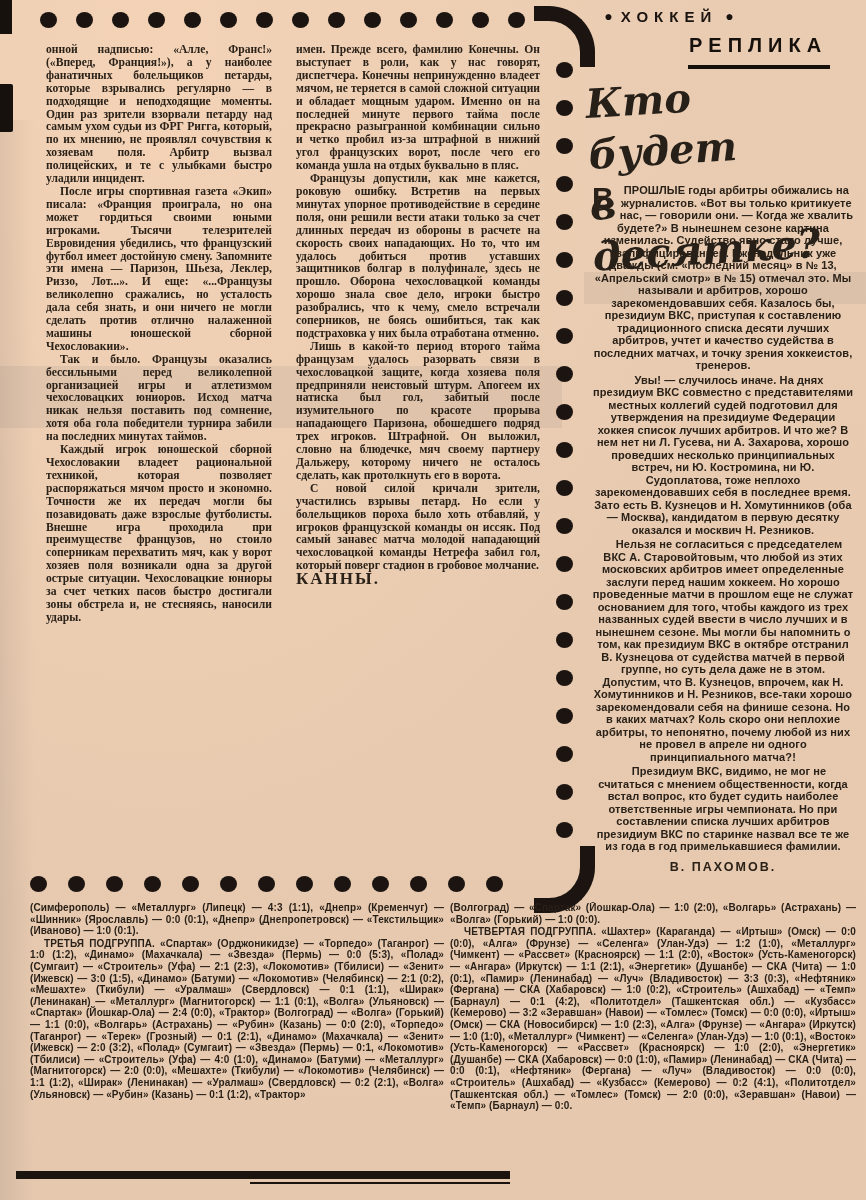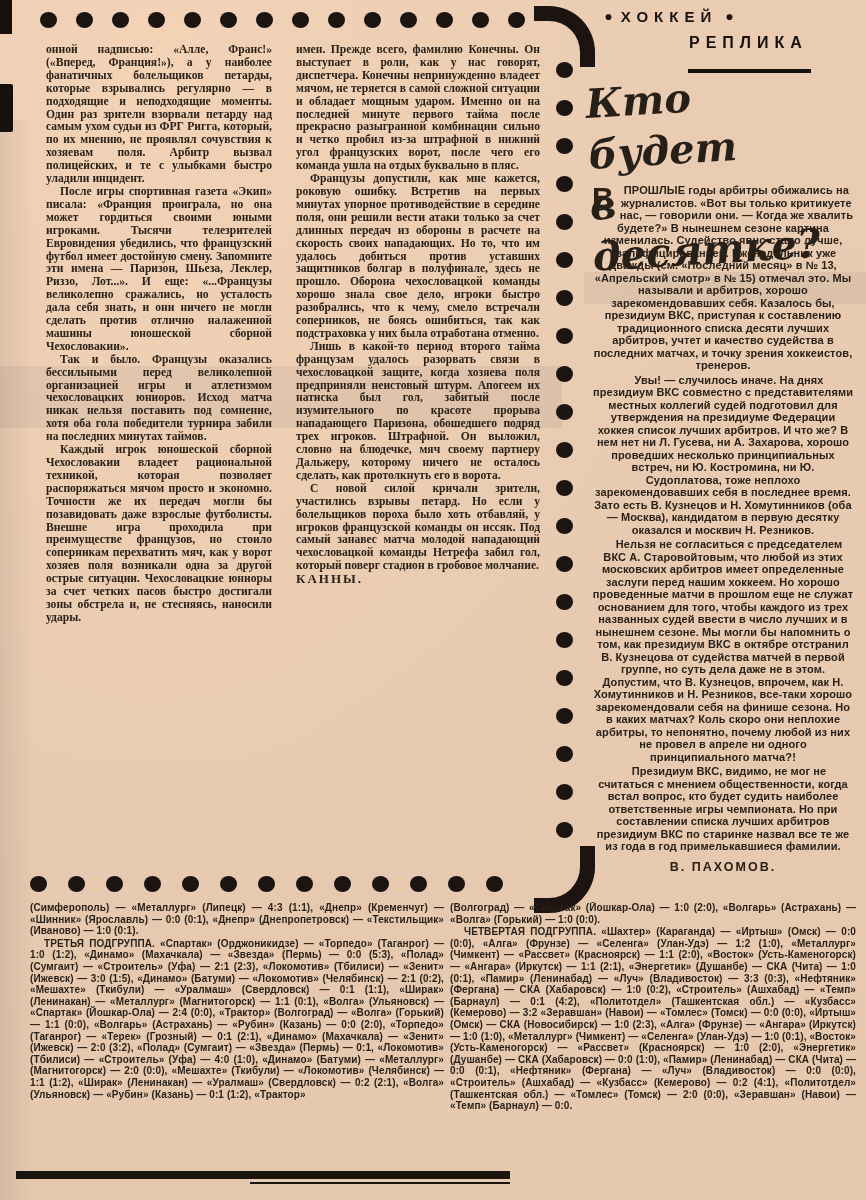--- a/index.html
+++ b/index.html
@@ -26,29 +26,29 @@
   .corner{border:0 solid #1b1410;}
   .corner-tr{left:534px;top:6px;width:46px;height:46px;border-top-width:15px;border-right-width:15px;border-top-right-radius:46px;}
   .corner-br{left:534px;top:846px;width:46px;height:52px;border-bottom-width:15px;border-right-width:15px;border-bottom-right-radius:46px;}
   
   .col{color:#2a2118;font-size:11.6px;line-height:12.9px;text-align:justify;font-weight:bold;overflow:hidden;}
   .col p{margin:0;text-indent:14px;}
   .col p.noindent{text-indent:0;}
   .col-left{left:46px;top:44px;width:226px;height:830px;}
   .col-mid{left:296px;top:44px;width:244px;height:828px;}
   .dateline{margin-top:10px;font-family:"Liberation Serif",serif;font-weight:bold;
-            font-size:13px;letter-spacing:2px;text-indent:0 !important;}
+            font-size:17px;letter-spacing:2px;text-indent:0 !important;}
   
   .hockey-head{left:564px;top:8px;width:210px;text-align:center;color:#1b1410;
                font-family:"Liberation Sans","DejaVu Sans",sans-serif;font-weight:bold;
                font-size:15px;letter-spacing:6px;}
   .hockey-head .bdot{font-size:14px;letter-spacing:0;margin:0 8px;position:relative;top:-1px;}
   .rubric{left:688px;top:34px;color:#17110d;font-family:"Liberation Sans","DejaVu Sans",sans-serif;
-          font-weight:bold;font-size:16px;letter-spacing:6px;border-bottom:4px solid #17110d;
-          padding:0 3px 17px 1px;}
+          font-weight:bold;font-size:20px;letter-spacing:6px;border-bottom:4px solid #17110d;
+          padding:0 3px 8px 1px;}
   .script-title{left:590px;top:70px;width:258px;font-family:"DejaVu Serif","Liberation Serif",serif;
                 font-style:italic;font-weight:bold;font-size:40px;line-height:51px;color:#272019;
                 transform:rotate(-3.5deg);}
   .script-title .l2{margin-left:-2px;}
   
   .sans{font-family:"Liberation Sans","DejaVu Sans",sans-serif;font-weight:bold;color:#2a2118;}
   .col-right{left:592px;top:184px;width:262px;height:712px;font-size:11px;line-height:12.5px;
              text-align:justify;letter-spacing:.1px;overflow:hidden;}
   .col-right p{margin:0 0 2px 0;text-indent:12px;text-align:center;}
   .col-right p.first{text-indent:0;}

